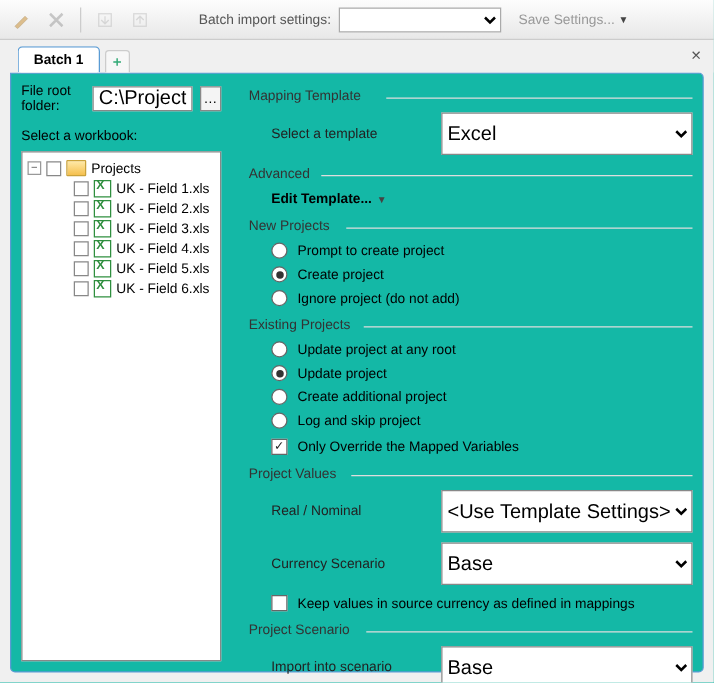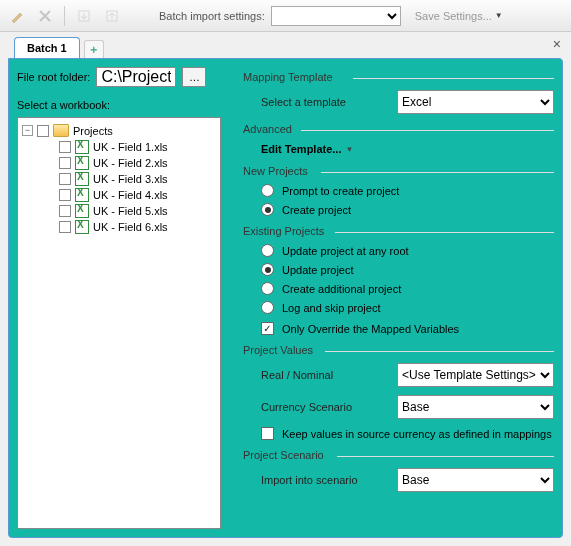--- a/index.html
+++ b/index.html
@@ -108,21 +108,21 @@
 .group-title { color:#333; margin-top:4px; margin-bottom:2px;}
 .group-line { position:relative; }
 .group-line::after{content:"";position:absolute;left:110px;right:0;top:7px;height:1px;background:#ddd;}
 .group-line.adv::after{left:58px;}
 .group-line.np::after{left:78px;}
 .group-line.ep::after{left:92px;}
 .group-line.pv::after{left:82px;}
 .group-line.ps::after{left:94px;}
 .field-row{display:flex;align-items:center;gap:8px;padding:3px 0 3px 18px;}
 .field-label{width:128px;color:#222;}
-.sel{height:24px;border:1px solid #888;background:#fff;font-size:12px;flex:1;}
+.sel{height:34px;border:1px solid #888;background:#fff;font-size:16px;flex:1;}
 .radio-row{display:flex;align-items:center;gap:8px;padding:3px 0 3px 18px;}
 .radio,.checkbox{width:13px;height:13px;border:1px solid #666;background:#fff;display:inline-flex;align-items:center;justify-content:center;}
 .radio{border-radius:50%;}
 .radio.sel-on::after{content:"";width:6px;height:6px;background:#333;border-radius:50%;}
 .checkbox.sel-on::after{content:"✓";font-size:10px;color:#222;line-height:1;}
 .edit-row{display:flex;align-items:center;gap:4px;padding:4px 0 4px 18px;font-weight:normal;}
 .edit-row b{font-weight:bold;}
 .caret{font-size:8px;color:#444;}
 </style>
 </head>
@@ -238,20 +238,24 @@
     <div class="group-title group-line np">New Projects</div>
     <div id="np-opts">
         <div class="radio-row">
           <span class="radio"></span>
           <span>Prompt to create project</span>
         </div>
         <div class="radio-row">
           <span class="radio sel-on"></span>
           <span>Create project</span>
         </div>
+        <div class="radio-row">
+          <span class="radio"></span>
+          <span>Ignore project (do not add)</span>
+        </div>
       </div>
 
     <div class="group-title group-line ep">Existing Projects</div>
     <div id="ep-opts">
         <div class="radio-row">
           <span class="radio"></span>
           <span>Update project at any root</span>
         </div>
         <div class="radio-row">
           <span class="radio sel-on"></span>

